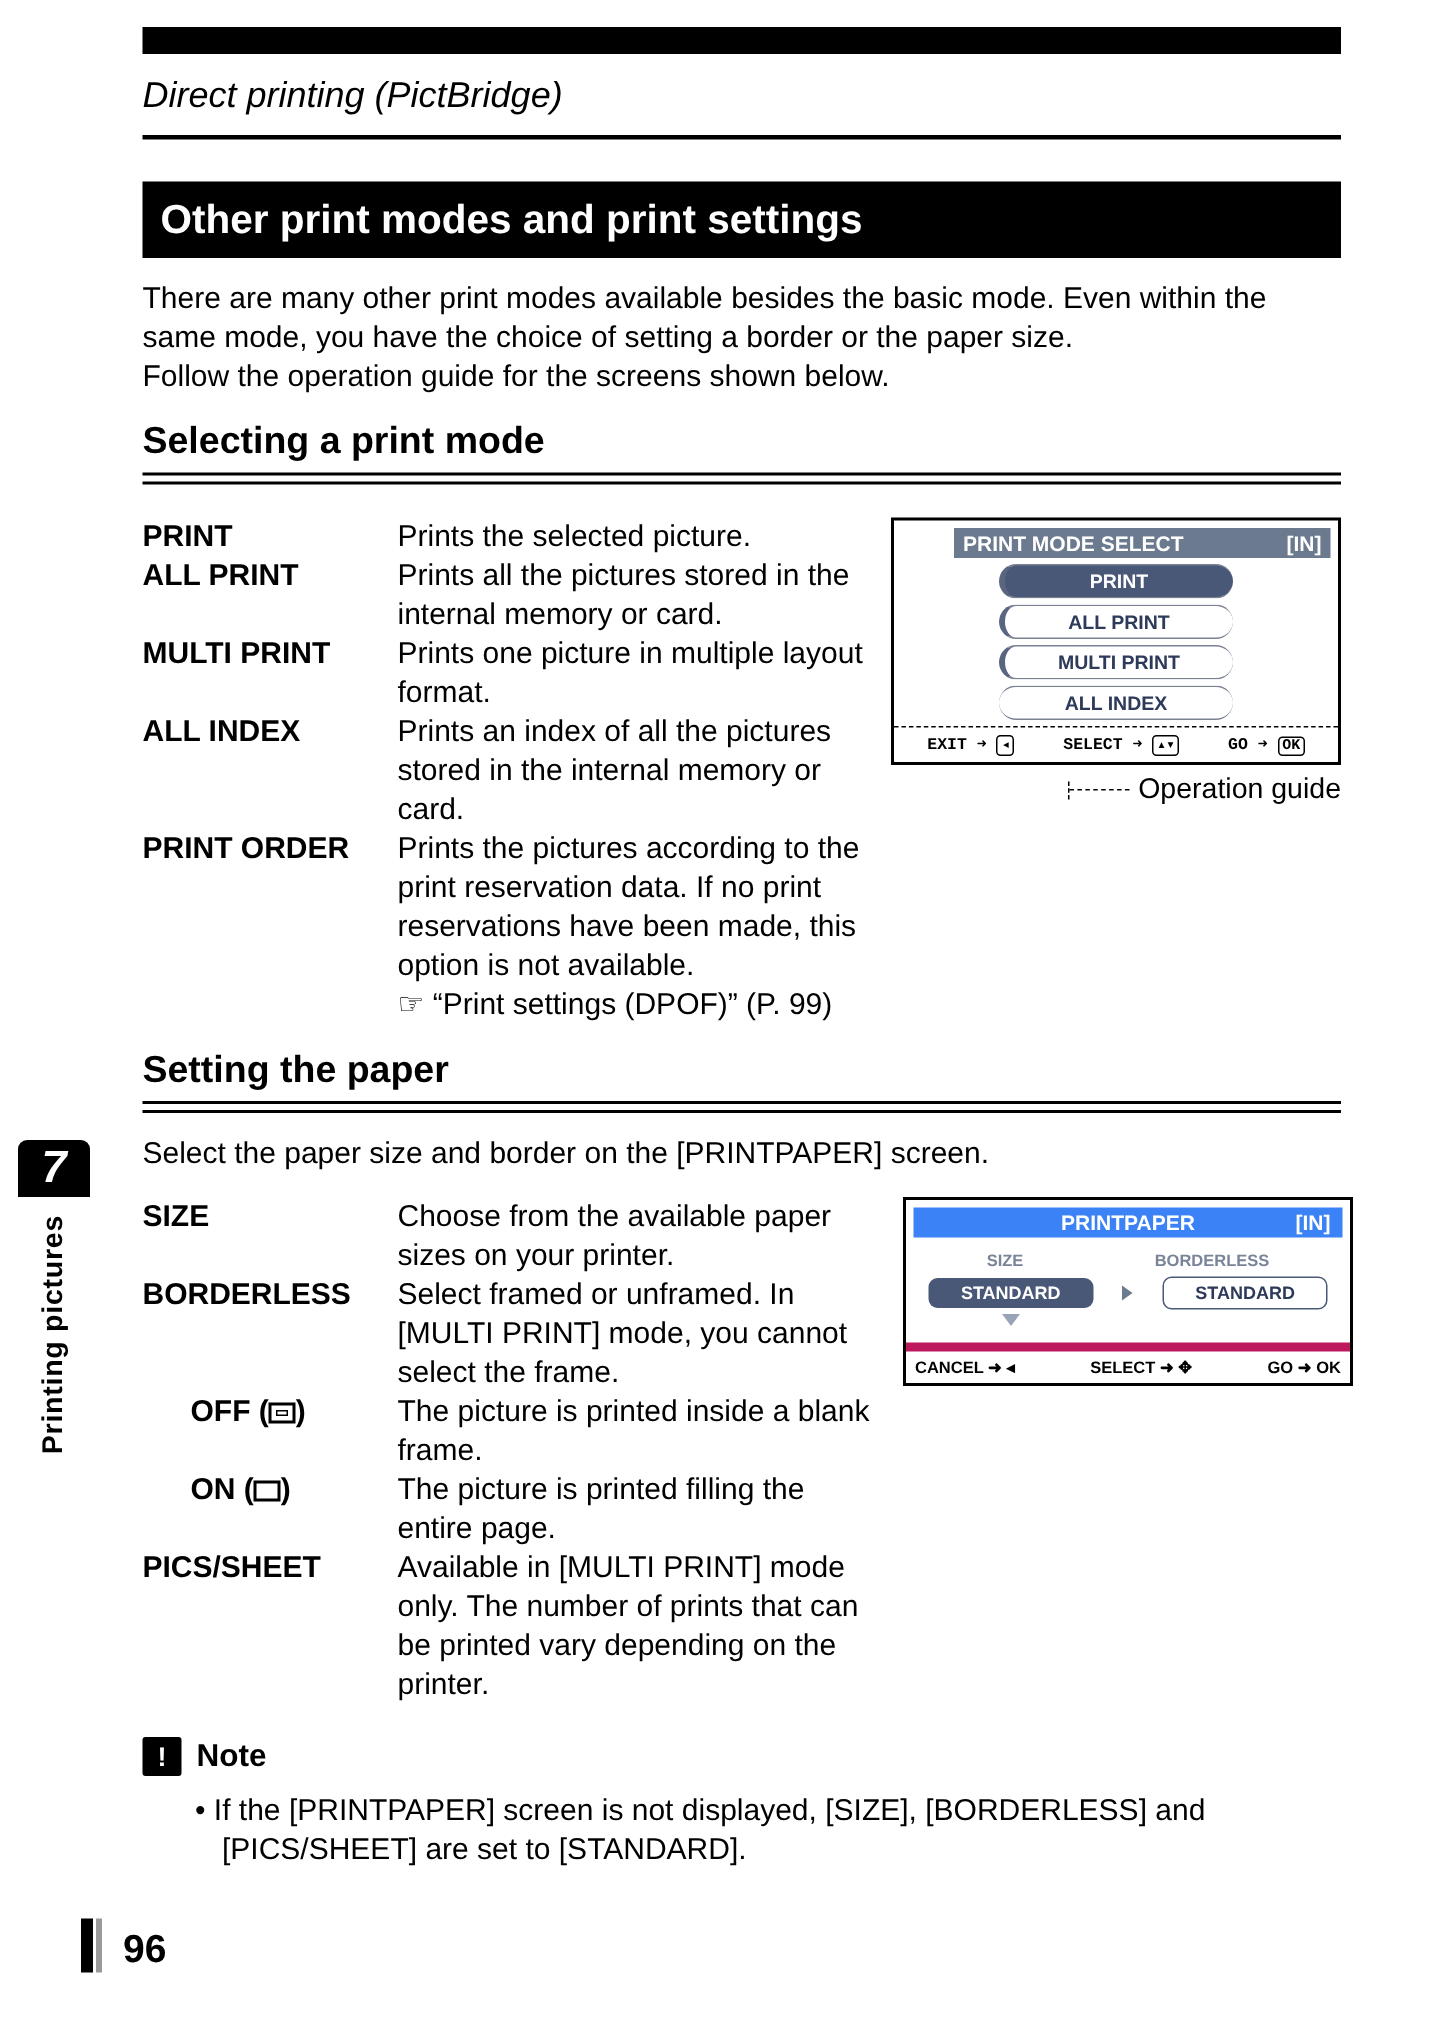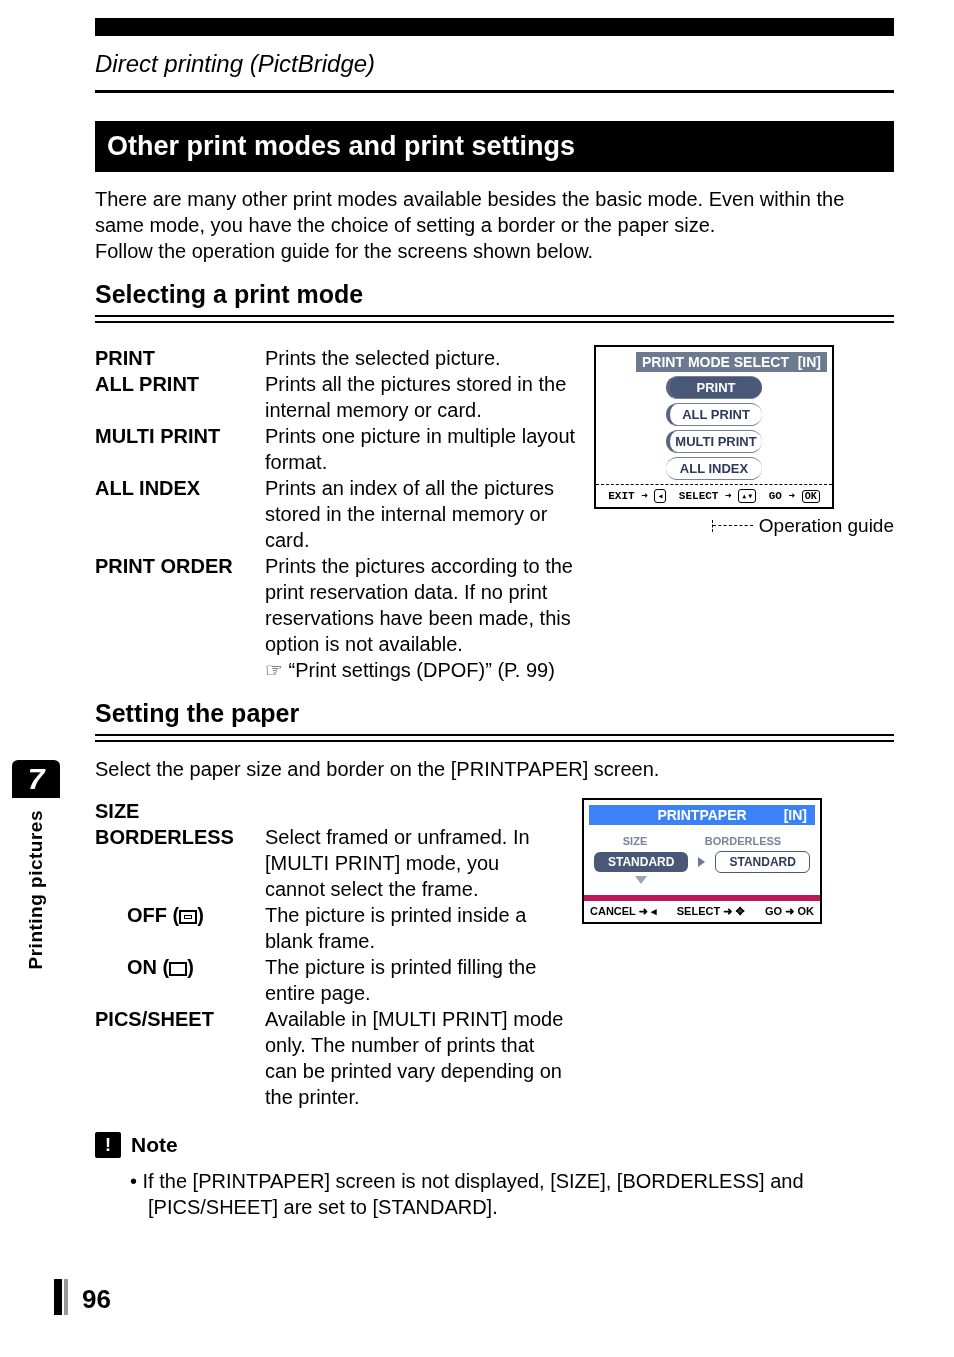--- a/index.html
+++ b/index.html
@@ -51,21 +51,21 @@
     border-top: 2px solid #000;
     margin: 4px 60px 0 95px;
   }
   .defs-wrap {
     display: flex;
     margin: 22px 60px 0 95px;
     gap: 18px;
   }
   .defs-wrap2 {
     display: flex;
-    margin: 16px 72px 0 95px;
+    margin: 16px 52px 0 95px;
     gap: 18px;
   }
   .def-list {
     flex: 1;
     font-size: 20px;
     line-height: 1.3;
   }
   .def-row { display: flex; }
   .def-term {
     font-weight: bold;
@@ -86,21 +86,21 @@
     display: inline-block;
     font-size: 18px;
   }
   .lcd-box {
     width: 300px;
     flex-shrink: 0;
   }
   .lcd-screen {
     border: 2px solid #000;
     background: #fff;
-    width: 240px;
+    width: 300px;
     position: relative;
   }
   .lcd-header {
     background: #6b7a8f;
     color: #fff;
     font-weight: bold;
     font-size: 14px;
     padding: 2px 6px;
     margin: 5px 5px 4px 40px;
     display: flex;
@@ -335,20 +335,21 @@
 <div class="subsection-title">Setting the paper</div>
 <hr class="hr-under">
 <hr class="hr-under-short">
 
 <div class="body-text">Select the paper size and border on the [PRINTPAPER] screen.</div>
 
 <div class="defs-wrap2">
   <div class="def-list">
     <div class="def-row">
         <div class="def-term">SIZE</div>
+        <div class="def-desc">Choose from the available paper sizes on your printer.</div>
       </div>
     <div class="def-row">
         <div class="def-term">BORDERLESS</div>
         <div class="def-desc">Select framed or unframed. In [MULTI PRINT] mode, you cannot select the frame.</div>
       </div>
     <div class="def-row">
         <div class="def-term indent"><span>OFF (</span><span class="off-glyph"></span><span>)</span></div>
         <div class="def-desc">The picture is printed inside a blank frame.</div>
       </div>
     <div class="def-row">

